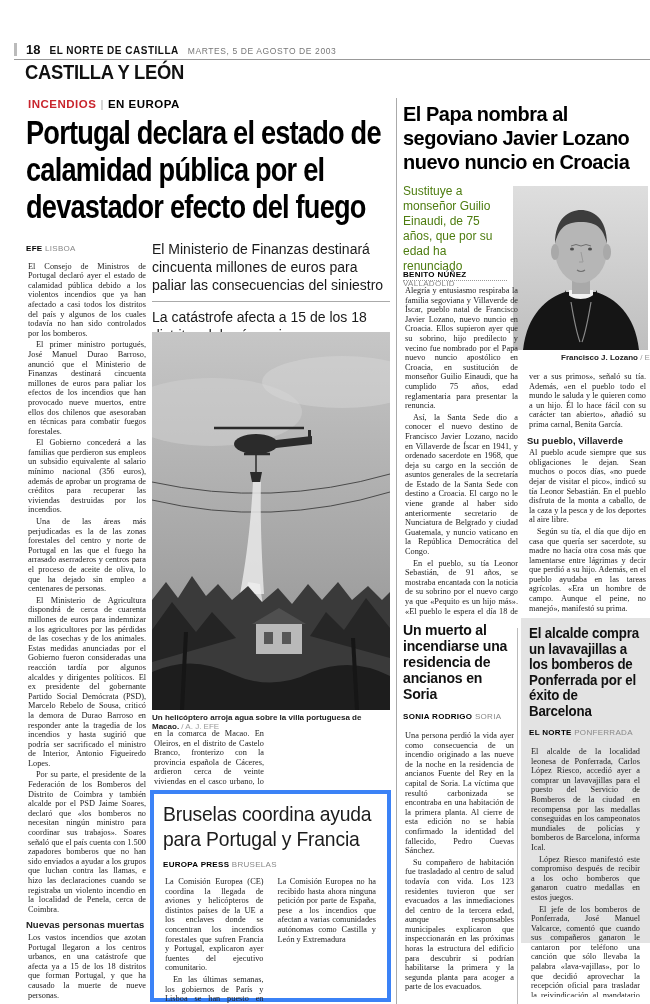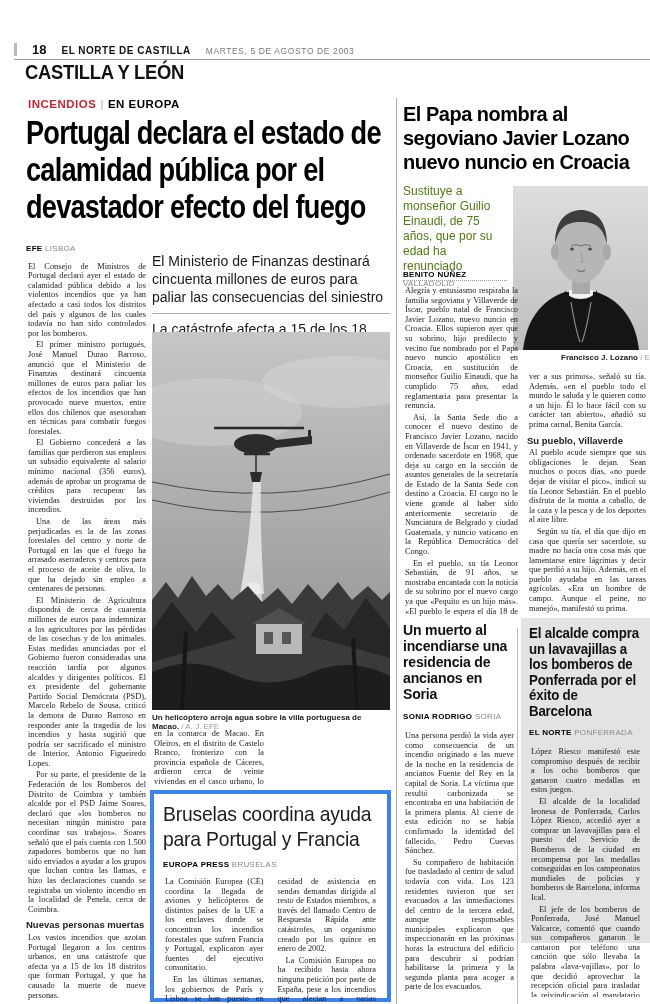--- a/index.html
+++ b/index.html
@@ -7,21 +7,21 @@
     --box-gray:#e3e3e3;
     --ink:#111;
     --gray-ink:#555;
   }
   *{margin:0;padding:0;box-sizing:border-box;}
   html,body{background:#fff;}
   body{font-family:"Liberation Serif","DejaVu Serif",serif;color:var(--ink);}
   .page{position:relative;width:650px;height:1004px;background:#fff;overflow:hidden;}
 
   
-  .mast-row{position:absolute;left:14px;top:42px;right:2px;display:flex;align-items:baseline;gap:15px;
+  .mast-row{position:absolute;left:14px;top:42px;right:2px;display:flex;align-items:baseline;gap:9px;
     font-family:"Liberation Sans","DejaVu Sans",sans-serif;}
   .mast-tick{width:3px;height:13px;background:#bbb;align-self:center;}
   .page-num{font-size:13px;font-weight:bold;letter-spacing:0;}
   .masthead{font-size:10px;font-weight:bold;letter-spacing:.5px;}
   .mast-date{font-size:8.5px;color:#777;letter-spacing:.6px;}
   .head-rule{position:absolute;left:14px;right:0;top:59px;height:1px;background:#999;}
   .section-title{position:absolute;left:25px;top:61px;font-family:"Liberation Sans","DejaVu Sans",sans-serif;
     font-size:20px;font-weight:900;letter-spacing:-.3px;transform:scaleX(.92);transform-origin:0 0;}
 
   
@@ -39,21 +39,21 @@
   
   .kicker{position:absolute;left:28px;top:98px;font-family:"Liberation Sans","DejaVu Sans",sans-serif;
     font-size:11.5px;font-weight:bold;letter-spacing:.5px;}
   .kicker .k1{color:var(--accent-red);}
   .kicker .kdiv{color:#aaa;font-weight:normal;padding:0 4px;}
   .kicker .k2{color:#000;}
   .main-headline{position:absolute;left:26px;top:114px;width:452px;
     font-family:"Liberation Sans","DejaVu Sans",sans-serif;font-size:34px;line-height:37px;font-weight:bold;
     letter-spacing:-1px;transform:scaleX(.80);transform-origin:0 0;color:#000;}
   .left-col{position:absolute;left:26px;top:244px;width:122px;height:758px;}
-  .mid-block{position:absolute;left:152px;top:252px;width:238px;}
+  .mid-block{position:absolute;left:152px;top:240px;width:238px;}
   .deck{font-family:"Liberation Sans","DejaVu Sans",sans-serif;font-size:14px;line-height:18px;color:#1a1a1a;
     padding-bottom:7px;border-bottom:1px solid #aaa;}
   .deck2{font-family:"Liberation Sans","DejaVu Sans",sans-serif;font-size:14px;line-height:18px;color:#1a1a1a;
     padding-top:6px;}
   .photo-main{position:absolute;left:152px;top:332px;width:238px;height:378px;background:#9a9a9a;}
   .photo-main svg{display:block;}
   .caption-main{position:absolute;left:152px;top:713px;width:238px;}
   .cont-cols{position:absolute;left:152px;top:727px;width:238px;height:58px;display:flex;gap:10px;}
   .cont-cols .ccol{width:114px;}
 
@@ -203,21 +203,20 @@
     <div class="byline">
       <b>EUROPA PRESS</b>
       <span>BRUSELAS</span>
     </div>
     <div class="brussels-cols">
       <div class="bcol body-text">
           <p>La Comisión Europea (CE) coordina la llegada de aviones y helicópteros de distintos países de la UE a los enclaves donde se concentran los incendios forestales que sufren Francia y Portugal, explicaron ayer fuentes del ejecutivo comunitario.</p>
           <p>En las últimas semanas, los gobiernos de París y Lisboa se han puesto en contacto con la Comisión para trasladarle su ne-</p>
         </div>
       <div class="bcol body-text">
-          <p>cesidad de asistencia en sendas demandas dirigida al resto de Estados miembros, a través del llamado Centro de Respuesta Rápida ante catástrofes, un organismo creado por los quince en enero de 2002.</p>
           <p>La Comisión Europea no ha recibido hasta ahora ninguna petición por parte de España, pese a los incendios que afectan a varias comunidades autónomas como Castilla y León y Extremadura</p>
         </div>
     </div>
   </div>
 
   <div class="vsep1"></div>
   <div class="vsep2"></div>
 
   <h2 class="pope-headline">El Papa nombra al segoviano Javier Lozano nuevo nuncio en Croacia</h2>
   <div class="pope-deck">Sustituye a monseñor Guilio Einaudi, de 75 años, que por su edad ha renunciado</div>
@@ -292,19 +291,19 @@
       </div>
   </div>
 
   <div class="ponf">
     <div class="ponf-title">El alcalde compra un lavavajillas a los bomberos de Ponferrada por el éxito de Barcelona</div>
     <div class="byline">
       <b>EL NORTE</b>
       <span>PONFERRADA</span>
     </div>
     <div class="body-text">
+        <p>El alcalde de la localidad leonesa de Ponferrada, Carlos López Riesco, accedió ayer a comprar un lavavajillas para el puesto del Servicio de Bomberos de la ciudad en recompensa por las medallas conseguidas en los campeonatos mundiales de policías y bomberos de Barcelona, informa Ical.</p>
         <p>López Riesco manifestó este compromiso después de recibir a los ocho bomberos que ganaron cuatro medallas en estos juegos.</p>
-        <p>El alcalde de la localidad leonesa de Ponferrada, Carlos López Riesco, accedió ayer a comprar un lavavajillas para el puesto del Servicio de Bomberos de la ciudad en recompensa por las medallas conseguidas en los campeonatos mundiales de policías y bomberos de Barcelona, informa Ical.</p>
         <p>El jefe de los bomberos de Ponferrada, José Manuel Valcarce, comentó que cuando sus compañeros ganaron le cantaron por teléfono una canción que sólo llevaba la palabra «lava-vajillas», por lo que decidió aprovechar la recepción oficial para trasladar la reivindicación al mandatario municipal.</p>
       </div>
   </div>
 
 </div>
 
 </body></html>

